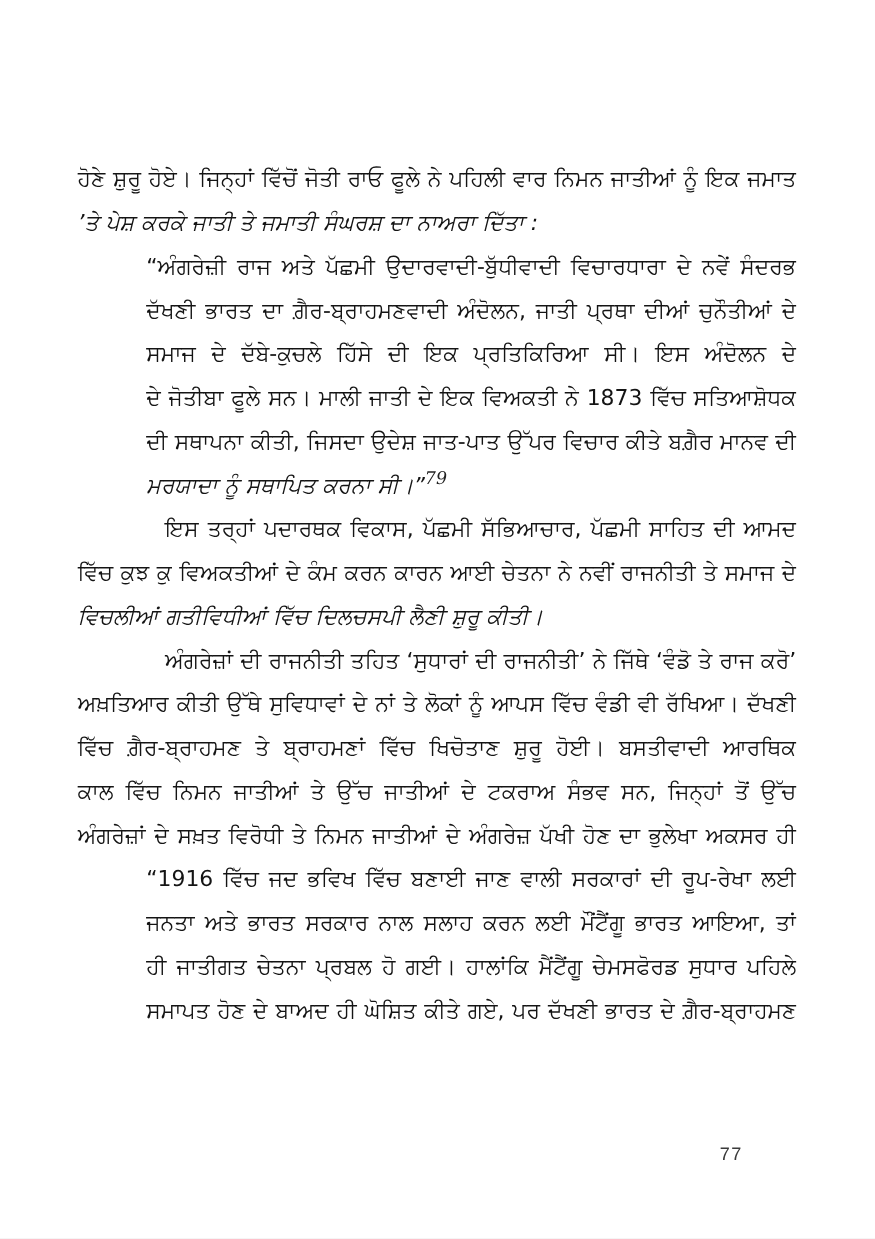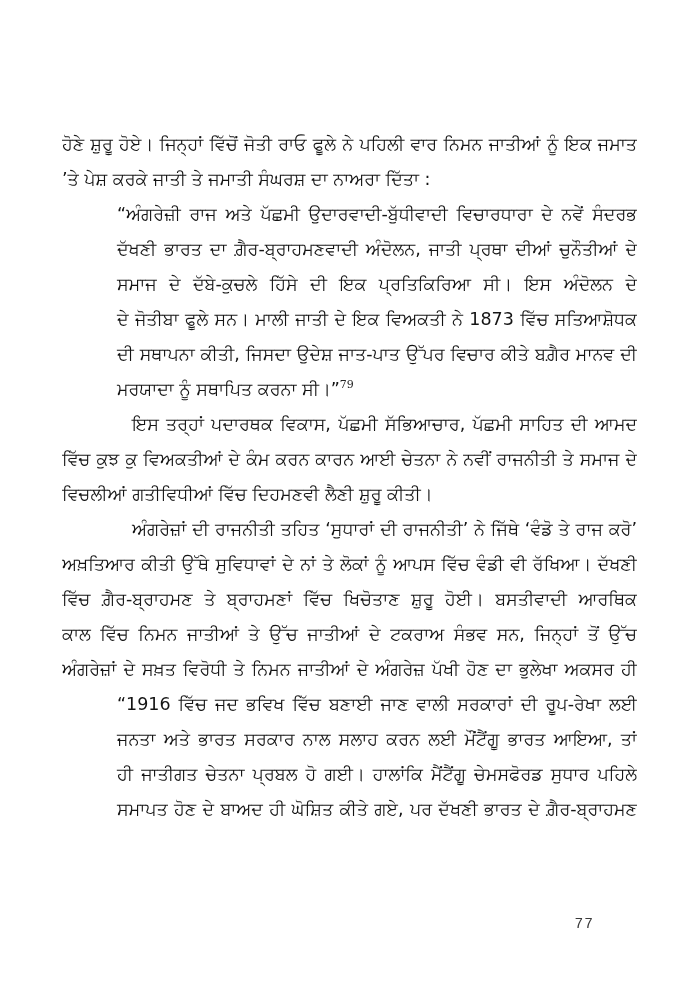--- a/index.html
+++ b/index.html
@@ -30,41 +30,42 @@
     color: #141414;
     text-align: justify;
     text-align-last: justify;
     white-space: normal;
     overflow: hidden;
     height: 35px;
   }
   .line.left-last {
     text-align: left;
     text-align-last: left;
+    font-style: italic;
   }
   .line.first-indent {
     text-indent: 70px;
   }
   .quote .line {
     padding-left: 55px;
   }
   sup.footnote {
-    font-size: 11px;
+    font-size: 14px;
     line-height: 0;
     vertical-align: super;
     font-family: "DejaVu Serif", serif;
     color: #222222;
   }
   .page-number {
     position: absolute;
     top: 916px;
     right: 106px;
     font-size: 14.5px;
     color: #3a3a3a;
-    font-family: Liberation Mono, monospace;
+    font-family: Liberation Sans, sans-serif;
     letter-spacing: 1px;
   }
 </style>
 </head>
 <body>
 
 <div class="page">
   <div class="content">
 
     <div class="block">
@@ -77,21 +78,21 @@
       <div class="line">ਦੱਖਣੀ ਭਾਰਤ ਦਾ ਗ਼ੈਰ-ਬ੍ਰਾਹਮਣਵਾਦੀ ਅੰਦੋਲਨ, ਜਾਤੀ ਪ੍ਰਥਾ ਦੀਆਂ ਚੁਨੌਤੀਆਂ ਦੇ ਪ੍ਰਤਿ ਹਿੰਦੂ</div>
       <div class="line">ਸਮਾਜ ਦੇ ਦੱਬੇ-ਕੁਚਲੇ ਹਿੱਸੇ ਦੀ ਇਕ ਪ੍ਰਤਿਕਿਰਿਆ ਸੀ। ਇਸ ਅੰਦੋਲਨ ਦੇ ਸੰਸਥਾਪਕ ਪੂਨੇ</div>
       <div class="line">ਦੇ ਜੋਤੀਬਾ ਫੂਲੇ ਸਨ। ਮਾਲੀ ਜਾਤੀ ਦੇ ਇਕ ਵਿਅਕਤੀ ਨੇ 1873 ਵਿੱਚ ਸਤਿਆਸ਼ੋਧਕ ਸਮਾਜ</div>
       <div class="line">ਦੀ ਸਥਾਪਨਾ ਕੀਤੀ, ਜਿਸਦਾ ਉਦੇਸ਼ ਜਾਤ-ਪਾਤ ਉੱਪਰ ਵਿਚਾਰ ਕੀਤੇ ਬਗ਼ੈਰ ਮਾਨਵ ਦੀ ਮਾਣ</div>
       <div class="line left-last"><span>ਮਰਯਾਦਾ ਨੂੰ ਸਥਾਪਿਤ ਕਰਨਾ ਸੀ।”</span><sup class="footnote">79</sup></div>
     </div>
 
     <div class="block">
       <div class="line first-indent">ਇਸ ਤਰ੍ਹਾਂ ਪਦਾਰਥਕ ਵਿਕਾਸ, ਪੱਛਮੀ ਸੱਭਿਆਚਾਰ, ਪੱਛਮੀ ਸਾਹਿਤ ਦੀ ਆਮਦ ਤੇ ਫੈਕਟਰੀ</div>
       <div class="line">ਵਿੱਚ ਕੁਝ ਕੁ ਵਿਅਕਤੀਆਂ ਦੇ ਕੰਮ ਕਰਨ ਕਾਰਨ ਆਈ ਚੇਤਨਾ ਨੇ ਨਵੀਂ ਰਾਜਨੀਤੀ ਤੇ ਸਮਾਜ ਦੇ ਸੁਧਾਰਾਂ</div>
-      <div class="line left-last">ਵਿਚਲੀਆਂ ਗਤੀਵਿਧੀਆਂ ਵਿੱਚ ਦਿਹਮਣਵੀ ਲੈਣੀ ਸ਼ੁਰੂ ਕੀਤੀ।</div>
+      <div class="line left-last">ਵਿਚਲੀਆਂ ਗਤੀਵਿਧੀਆਂ ਵਿੱਚ ਦਿਲਚਸਪੀ ਲੈਣੀ ਸ਼ੁਰੂ ਕੀਤੀ।</div>
     </div>
 
     <div class="block">
       <div class="line first-indent">ਅੰਗਰੇਜ਼ਾਂ ਦੀ ਰਾਜਨੀਤੀ ਤਹਿਤ ‘ਸੁਧਾਰਾਂ ਦੀ ਰਾਜਨੀਤੀ’ ਨੇ ਜਿੱਥੇ ‘ਵੰਡੋ ਤੇ ਰਾਜ ਕਰੋ’ ਦੀ ਨੀਤੀ</div>
       <div class="line">ਅਖ਼ਤਿਆਰ ਕੀਤੀ ਉੱਥੇ ਸੁਵਿਧਾਵਾਂ ਦੇ ਨਾਂ ਤੇ ਲੋਕਾਂ ਨੂੰ ਆਪਸ ਵਿੱਚ ਵੰਡੀ ਵੀ ਰੱਖਿਆ। ਦੱਖਣੀ ਭਾਰਤ</div>
       <div class="line">ਵਿੱਚ ਗ਼ੈਰ-ਬ੍ਰਾਹਮਣ ਤੇ ਬ੍ਰਾਹਮਣਾਂ ਵਿੱਚ ਖਿਚੋਤਾਣ ਸ਼ੁਰੂ ਹੋਈ। ਬਸਤੀਵਾਦੀ ਆਰਥਿਕ ਰਾਜਨੀਤਿਕ</div>
       <div class="line">ਕਾਲ ਵਿੱਚ ਨਿਮਨ ਜਾਤੀਆਂ ਤੇ ਉੱਚ ਜਾਤੀਆਂ ਦੇ ਟਕਰਾਅ ਸੰਭਵ ਸਨ, ਜਿਨ੍ਹਾਂ ਤੋਂ ਉੱਚ ਜਾਤੀਆਂ ਦੇ</div>
       <div class="line">ਅੰਗਰੇਜ਼ਾਂ ਦੇ ਸਖ਼ਤ ਵਿਰੋਧੀ ਤੇ ਨਿਮਨ ਜਾਤੀਆਂ ਦੇ ਅੰਗਰੇਜ਼ ਪੱਖੀ ਹੋਣ ਦਾ ਭੁਲੇਖਾ ਅਕਸਰ ਹੀ ਪਾਇਆ</div>
     </div>
 

